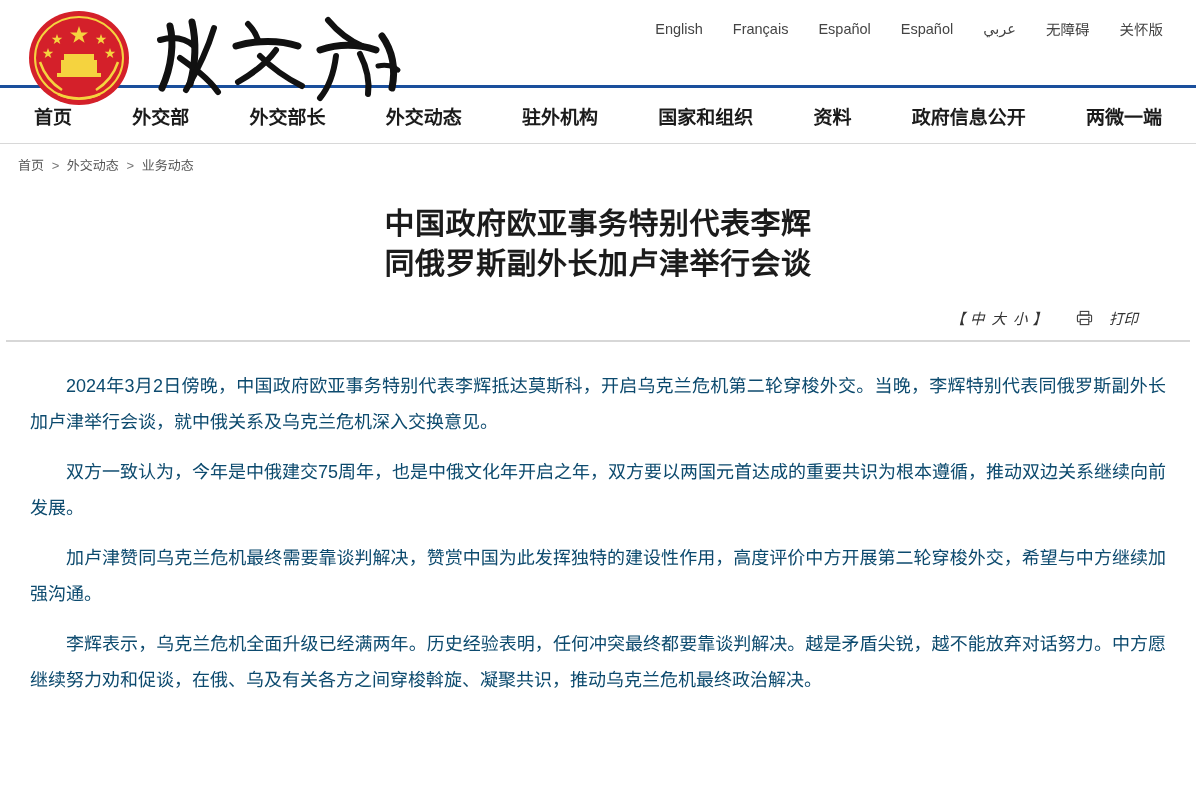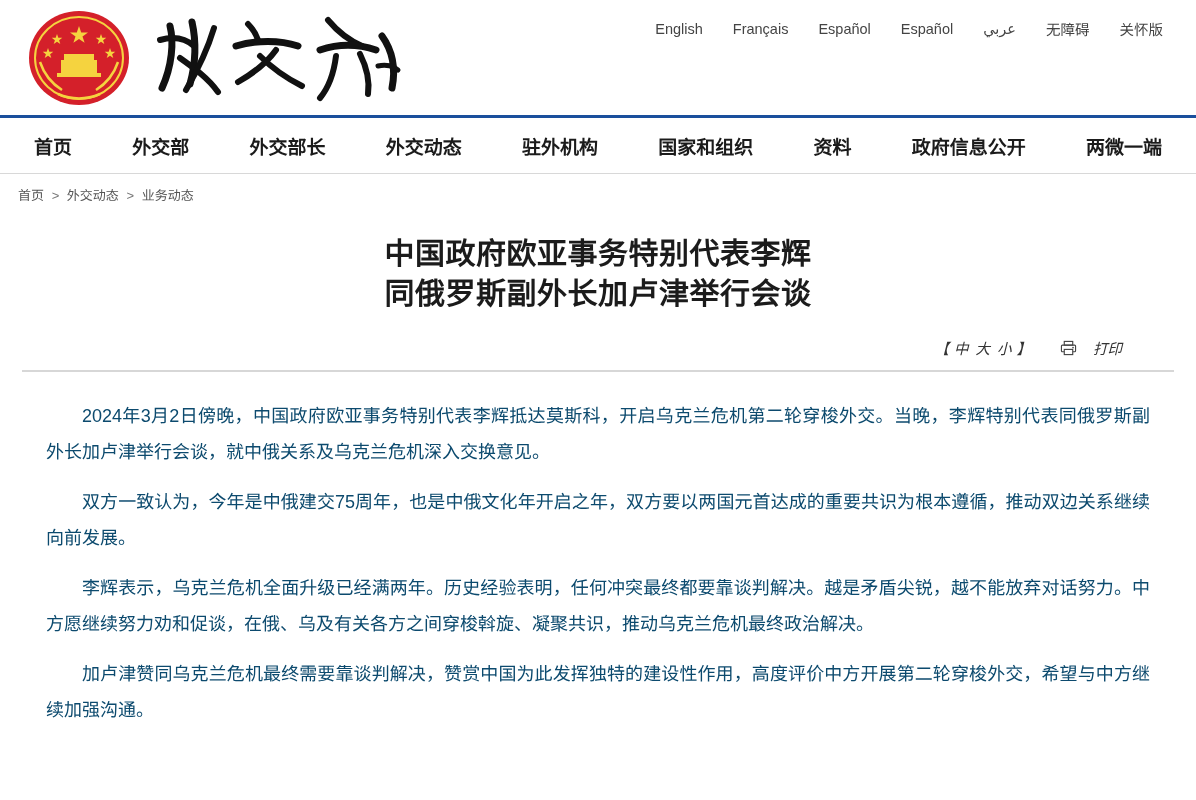--- a/index.html
+++ b/index.html
@@ -10,21 +10,21 @@
     height: 800px;
     background: #ffffff;
     font-family: "Liberation Sans", "DejaVu Sans", sans-serif;
     color: #222;
     overflow: hidden;
   }
 
   
   .header {
     position: relative;
-    height: 118px;
+    height: 88px;
     background: #ffffff;
     border-bottom: 3px solid #1a4f9c;
   }
   .emblem {
     position: absolute;
     left: 26px;
     top: 8px;
     width: 106px;
     height: 100px;
   }
@@ -123,21 +123,21 @@
   .breadcrumb {
     padding: 11px 0 8px 18px;
     font-size: 13px;
     color: #555;
   }
   .breadcrumb a { color: #555; text-decoration: none; }
   .breadcrumb .sep { margin: 0 4px; color: #777; }
 
   
   .article {
-    padding: 0 22px;
+    padding: 0 6px;
   }
   .title {
     text-align: center;
     font-size: 30px;
     font-weight: bold;
     color: #1b1b1b;
     line-height: 1.32;
     margin: 22px 0 0 0;
     letter-spacing: .5px;
   }
@@ -305,16 +305,16 @@
       </span>
       <span>打印</span>
     </a>
   </div>
 
   <div class="rule"></div>
 
   <div class="body-text">
     <p>2024年3月2日傍晚，中国政府欧亚事务特别代表李辉抵达莫斯科，开启乌克兰危机第二轮穿梭外交。当晚，李辉特别代表同俄罗斯副外长加卢津举行会谈，就中俄关系及乌克兰危机深入交换意见。</p>
     <p>双方一致认为，今年是中俄建交75周年，也是中俄文化年开启之年，双方要以两国元首达成的重要共识为根本遵循，推动双边关系继续向前发展。</p>
+    <p>加卢津赞同乌克兰危机最终需要靠谈判解决，赞赏中国为此发挥独特的建设性作用，高度评价中方开展第二轮穿梭外交，希望与中方继续加强沟通。</p>
     <p>李辉表示，乌克兰危机全面升级已经满两年。历史经验表明，任何冲突最终都要靠谈判解决。越是矛盾尖锐，越不能放弃对话努力。中方愿继续努力劝和促谈，在俄、乌及有关各方之间穿梭斡旋、凝聚共识，推动乌克兰危机最终政治解决。</p>
-    <p>加卢津赞同乌克兰危机最终需要靠谈判解决，赞赏中国为此发挥独特的建设性作用，高度评价中方开展第二轮穿梭外交，希望与中方继续加强沟通。</p>
   </div>
 </div>
 
 </body></html>

